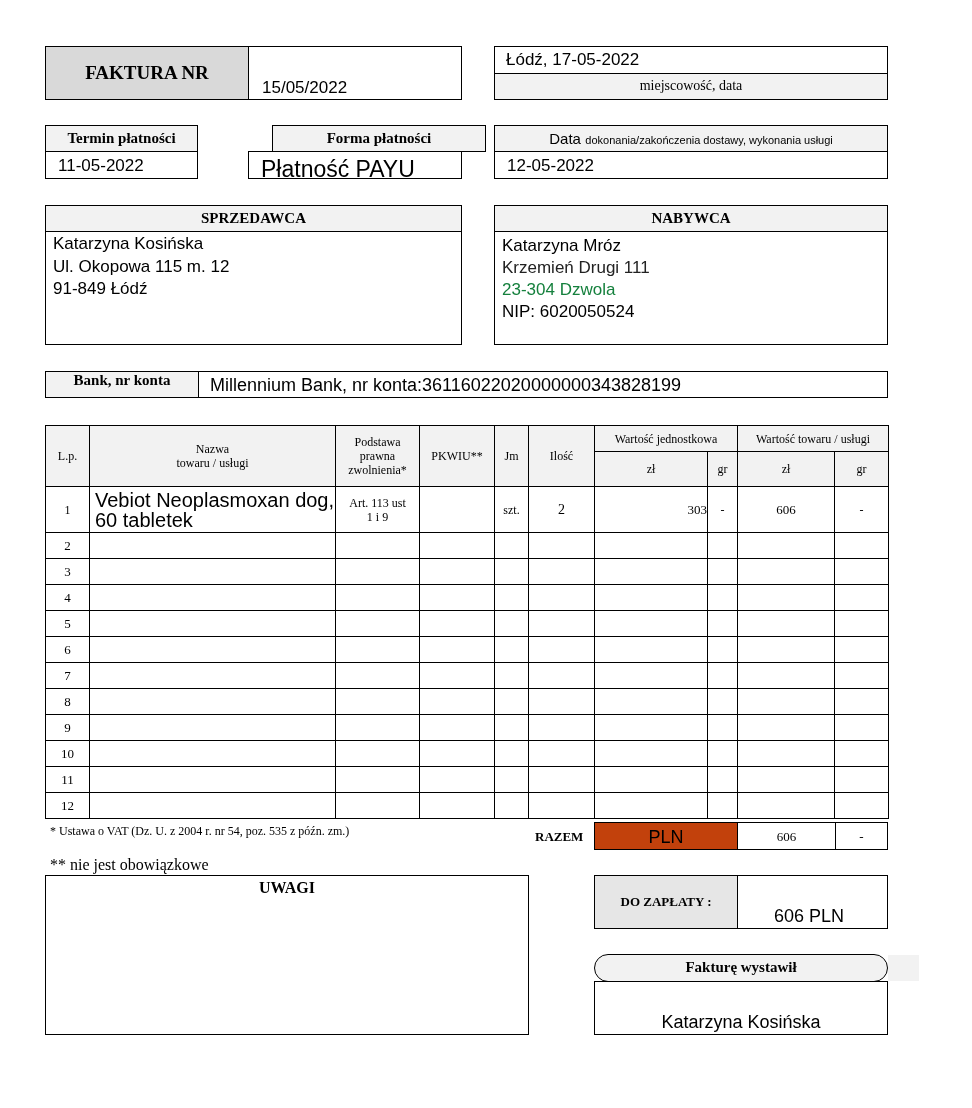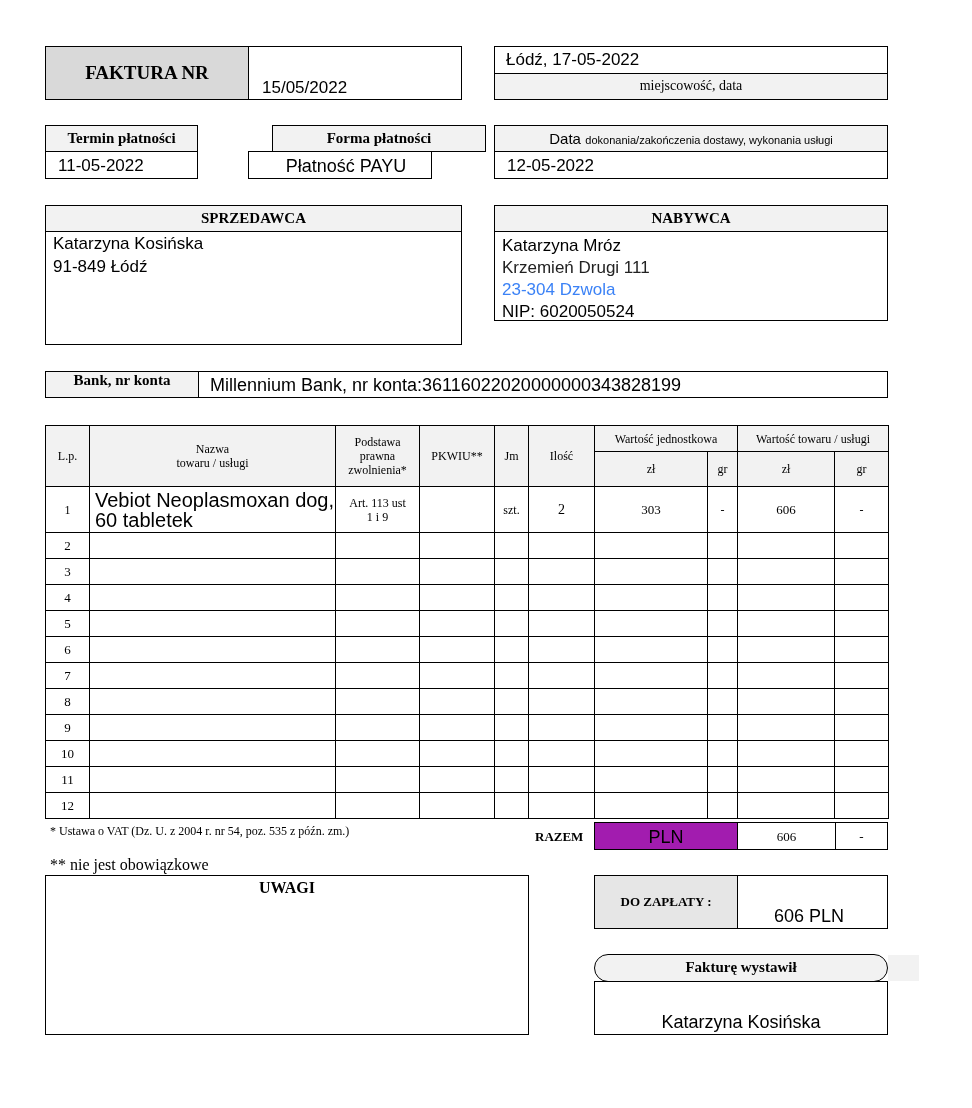--- a/index.html
+++ b/index.html
@@ -39,47 +39,48 @@
 <div class="abs bx serif bold hdrfill center" style="left:45px; top:125px; width:153px; height:27px; font-size:15px; padding-top:4px;">
   <span>Termin płatności</span>
 </div>
 <div class="abs bx sans" style="left:45px; top:151px; width:153px; height:28px; font-size:17px; padding:4px 0 0 12px;">
   <span>11-05-2022</span>
 </div>
 
 <div class="abs bx serif bold hdrfill center" style="left:248px; top:125px; width:214px; height:27px; font-size:15px; padding-top:4px;margin-left:24px;">
   <span>Forma płatności</span>
 </div>
-<div class="abs bx sans" style="left:248px; top:151px; width:184px; height:28px; font-size:18px; padding:4px 0 0 12px;text-align:center;">
+<div class="abs bx sans" style="left:248px; top:151px; width:214px; height:28px; font-size:23px; padding:4px 0 0 12px;">
   <span>Płatność PAYU</span>
 </div>
 
 <div class="abs bx sans hdrfill center" style="left:494px; top:125px; width:394px; height:27px; padding-top:4px;">
   <span style="font-size:15px;">Data</span>
   <span style="font-size:11px;">dokonania/zakończenia dostawy, wykonania usługi</span>
 </div>
 <div class="abs bx sans" style="left:494px; top:151px; width:394px; height:28px; font-size:17px; padding:4px 0 0 12px;">
   <span>12-05-2022</span>
 </div>
 
 <div class="abs bx serif bold hdrfill center" style="left:45px; top:205px; width:417px; height:27px; font-size:15px; padding-top:4px;">
   <span>SPRZEDAWCA</span>
 </div>
 <div class="abs bx sans" style="left:45px; top:231px; width:417px; height:114px; font-size:17px; line-height:22.5px; padding:1px 0 0 7px;">
   <div>Katarzyna Kosińska</div>
+  <div>Ul. Okopowa 115 m. 12</div>
   <div>91-849 Łódź</div>
 </div>
 
 <div class="abs bx serif bold hdrfill center" style="left:494px; top:205px; width:394px; height:27px; font-size:15px; padding-top:4px;">
   <span>NABYWCA</span>
 </div>
-<div class="abs bx sans" style="left:494px; top:231px; width:394px; height:90px; font-size:17px; line-height:22px; padding:3px 9px 0 7px;">
+<div class="abs bx sans" style="left:494px; top:231px; width:394px; height:114px; font-size:17px; line-height:22px; padding:3px 9px 0 7px;">
   <div>Katarzyna Mróz</div>
   <div style="color:#222;">Krzemień Drugi 111</div>
-  <div style="color:#3b82f6;">23-304 Dzwola</div>
+  <div style="color:#15803d;">23-304 Dzwola</div>
   <div>NIP: 6020050524</div>
 </div>
 
 <div class="abs bx serif bold hdrfill center" style="left:45px; top:371px; width:154px; height:27px; font-size:15px; ">
   <span>Bank, nr konta</span>
 </div>
 <div class="abs bx sans" style="left:198px; top:371px; width:690px; height:27px; font-size:18px; padding:3px 0 0 11px;">
   <span>Millennium Bank, nr konta:36116022020000000343828199</span>
 </div>
 
@@ -126,21 +127,21 @@
       <div>Vebiot Neoplasmoxan dog,</div>
       <div>60 tabletek</div>
     </td>
     <td>
       <div>Art. 113 ust</div>
       <div>1 i 9</div>
     </td>
     <td></td>
     <td>szt.</td>
     <td style="font-size:14px;">2</td>
-    <td style="font-size:13px;">303</td>
+    <td style="font-size:13px;text-align:right;">303</td>
     <td>-</td>
     <td style="font-size:13px;">606</td>
     <td>-</td>
   </tr>
   <tr class="blank">
         <td style="font-size:13px;">2</td>
         <td></td>
         <td></td>
         <td></td>
         <td></td>
@@ -270,21 +271,21 @@
         <td></td>
         <td></td>
       </tr>
 </tbody>
   </table>
 
 <div class="abs serif" style="left:50px; top:824px; font-size:12px;">* Ustawa o VAT (Dz. U. z 2004 r. nr 54, poz. 535 z późn. zm.)</div>
 <div class="abs serif" style="left:50px; top:856px; font-size:16px;">** nie jest obowiązkowe</div>
 
 <div class="abs serif bold" style="left:535px; top:829px; font-size:13px;">RAZEM</div>
-<div class="abs bx sans center" style="left:594px; top:822px; width:144px; height:28px; background:#a21caf; font-size:18px; padding-top:4px;">
+<div class="abs bx sans center" style="left:594px; top:822px; width:144px; height:28px; background:#c2410c; font-size:18px; padding-top:4px;">
   <span>PLN</span>
 </div>
 <div class="abs bx serif center" style="left:737px; top:822px; width:99px; height:28px; font-size:13px; padding-top:6px;">
   <span>606</span>
 </div>
 <div class="abs bx serif center" style="left:835px; top:822px; width:53px; height:28px; font-size:13px; padding-top:6px;">
   <span>-</span>
 </div>
 
 <div class="abs bx serif" style="left:45px; top:875px; width:484px; height:160px;">

